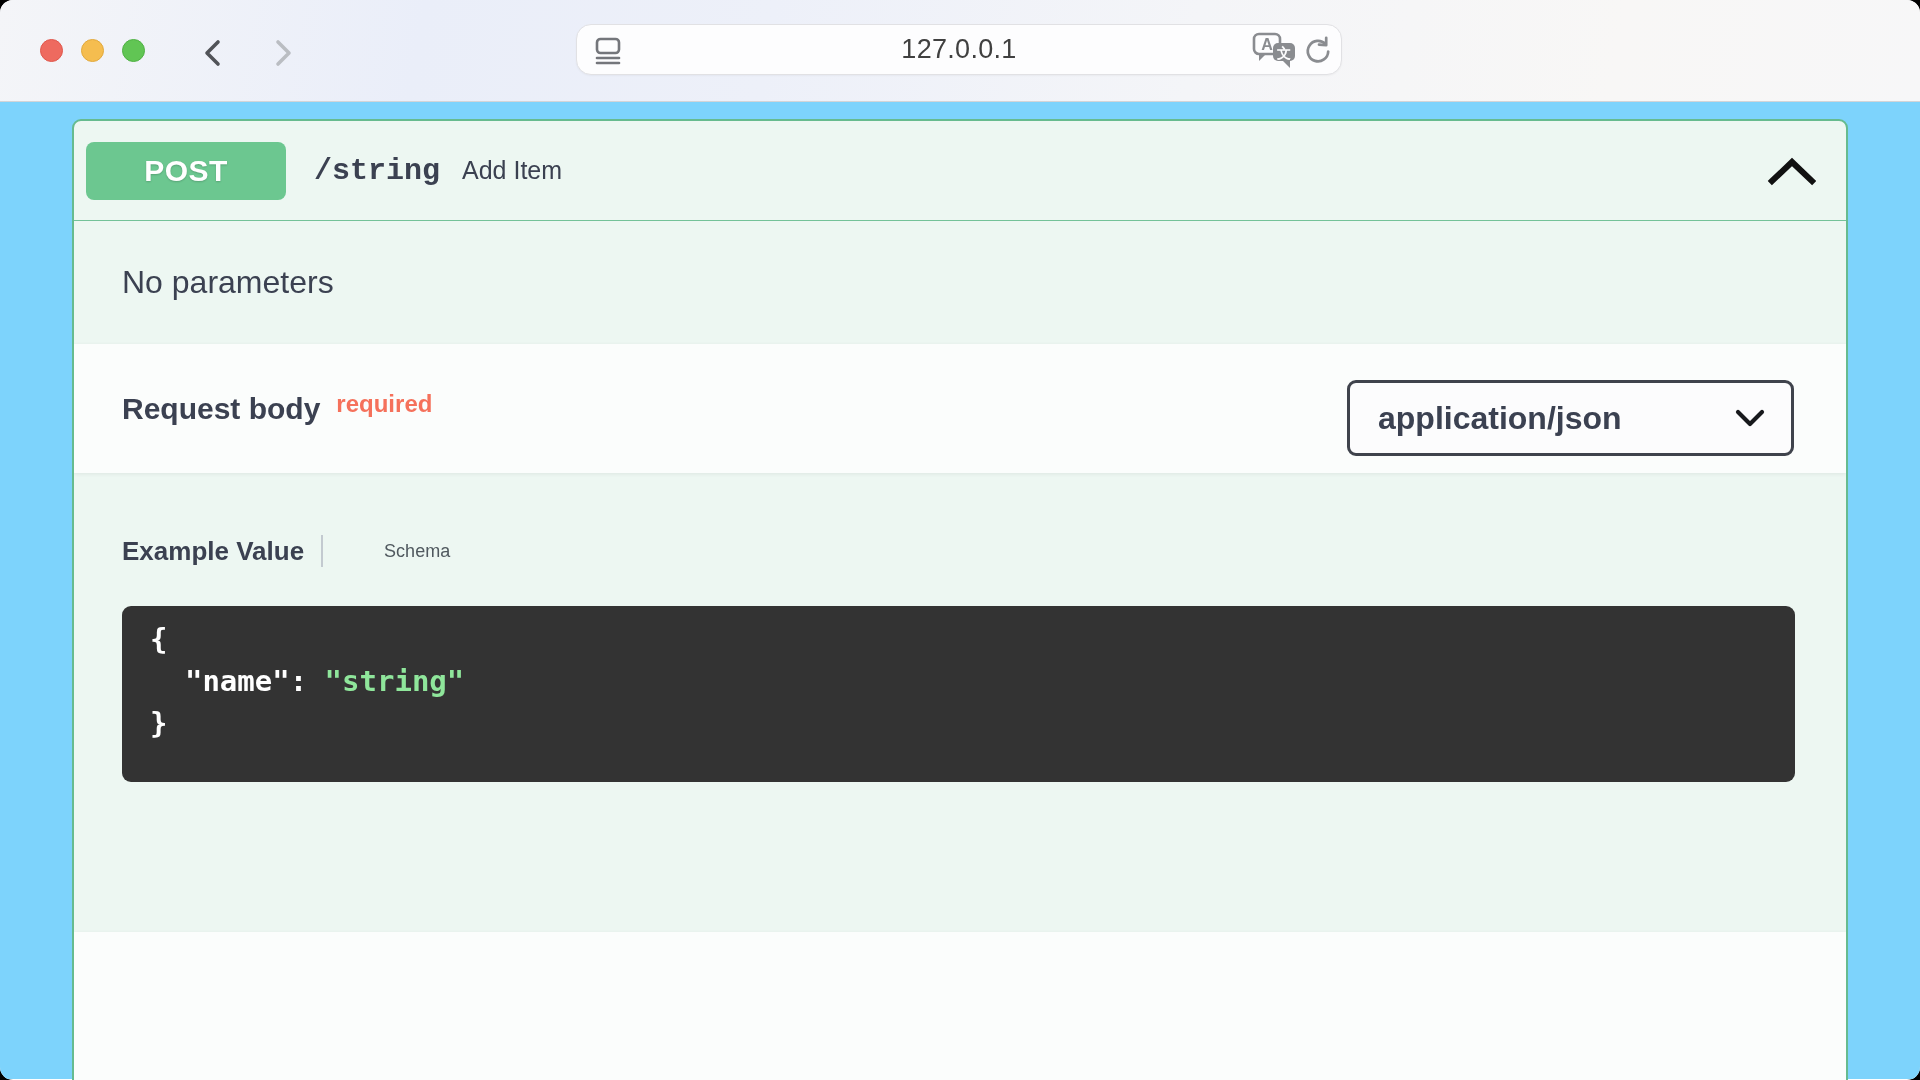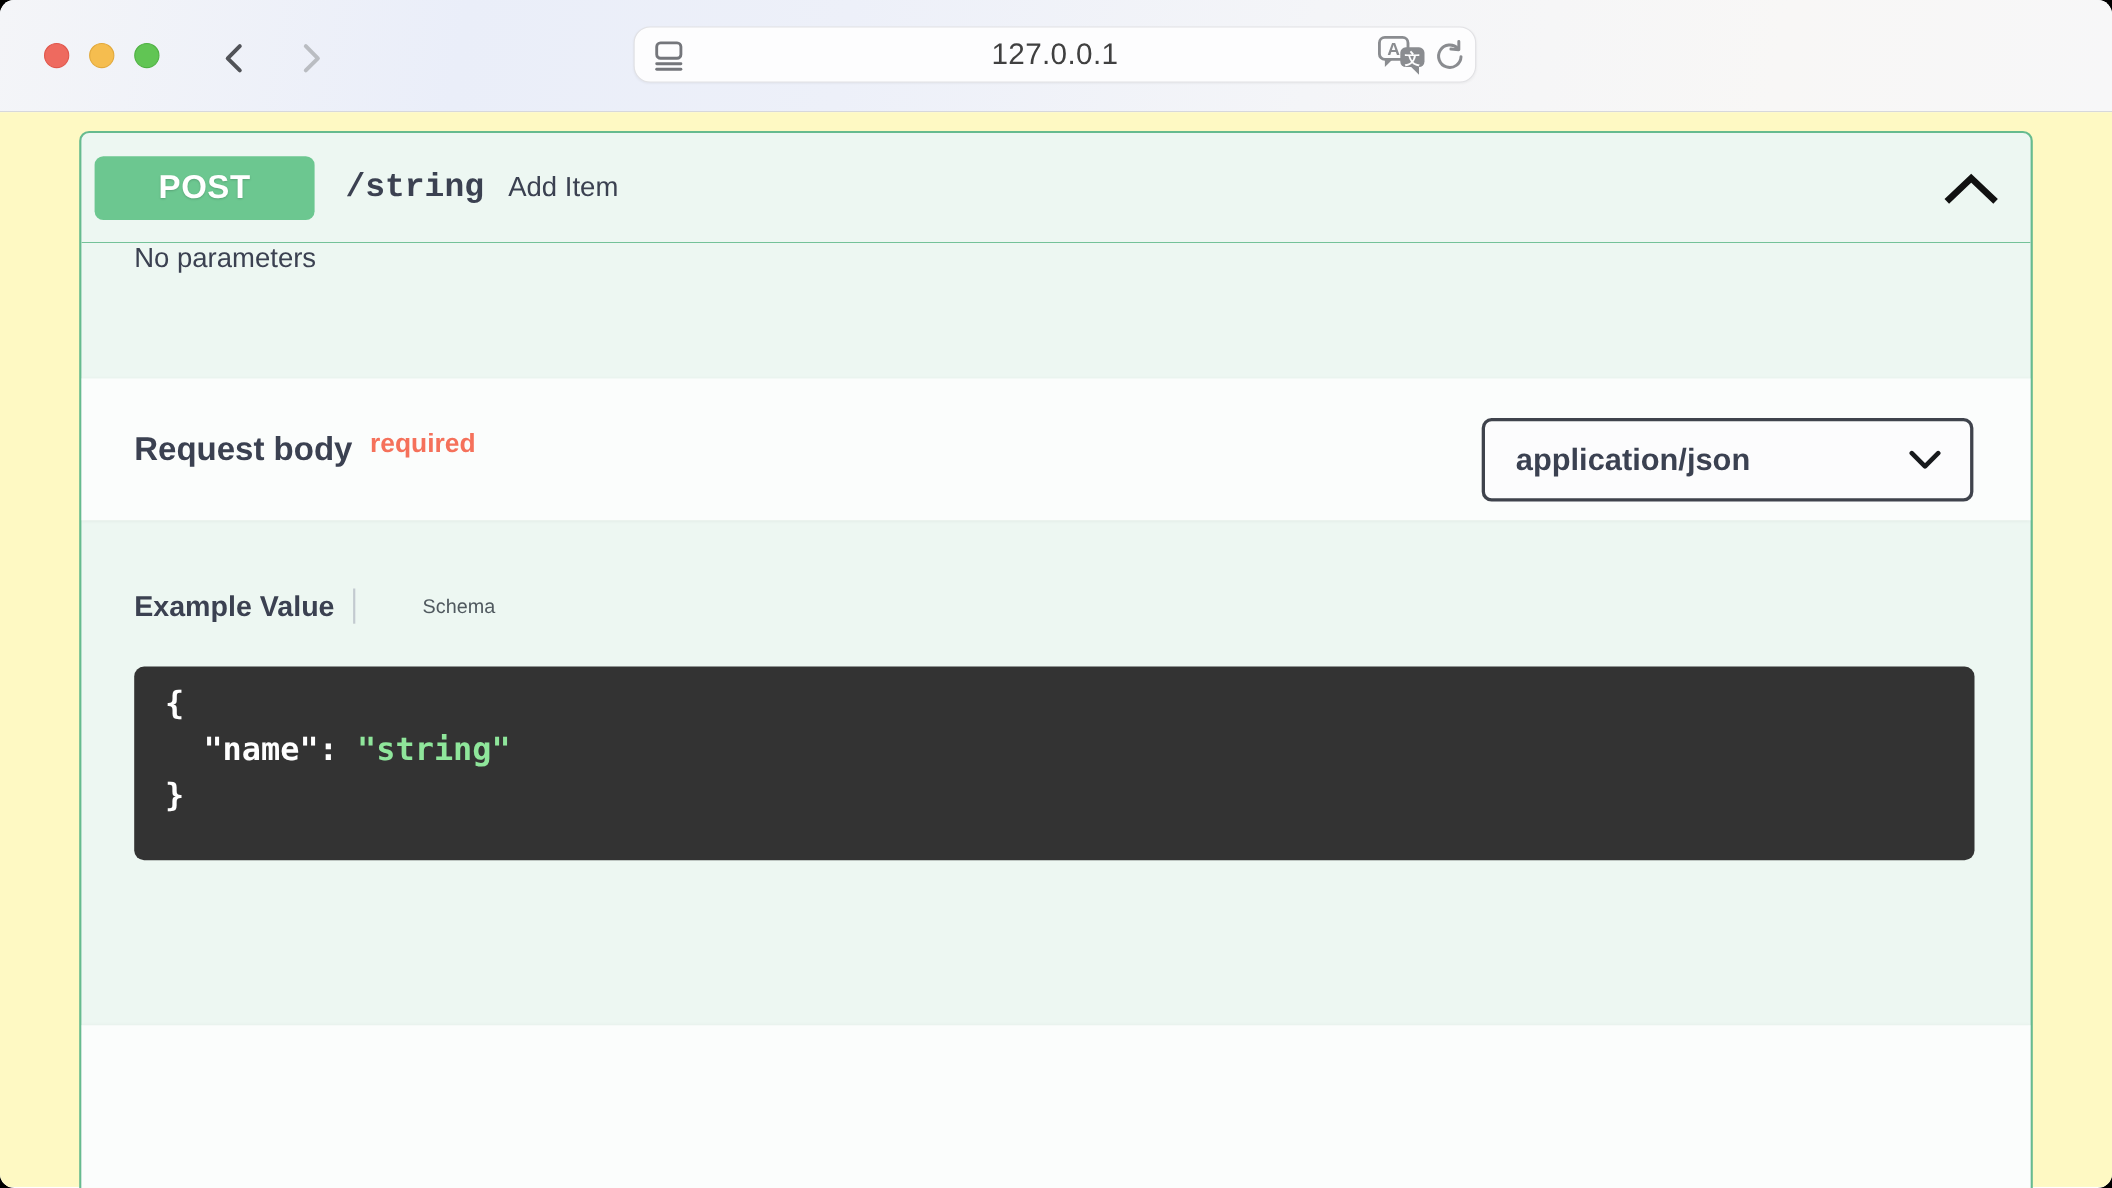--- a/index.html
+++ b/index.html
@@ -32,53 +32,53 @@
 
   .urlbar{position:absolute;left:576px;top:24px;width:766px;height:51px;border-radius:15px;
     background:#fdfdfe;border:1px solid #e1e1e4;box-shadow:0 1px 2px rgba(0,0,0,.04);}
   .url-text{position:absolute;inset:0;display:flex;align-items:center;justify-content:center;
     font-size:27px;color:#404040;letter-spacing:.3px;}
   .reader-btn{position:absolute;left:15px;top:10px;width:32px;height:32px;}
   .translate-btn{position:absolute;right:45px;top:5px;width:44px;height:42px;}
   .reload-btn{position:absolute;right:8px;top:11px;width:30px;height:30px;}
 
   
-  .page{position:relative;height:977px;background:#fef9c3;padding-left:40px;}
+  .page{position:relative;height:977px;background:#7dd3fc;padding-left:40px;}
   .opblock{position:absolute;left:72px;right:72px;top:17px;height:1100px;
     border:2px solid var(--border-green);border-radius:9px;background:var(--tint);overflow:hidden;}
 
   .op-header{height:100px;display:flex;align-items:center;padding:0 28px 0 12px;
     border-bottom:1px solid rgba(102,187,143,.9);}
   .method-badge{width:200px;height:58px;border-radius:8px;background:var(--accent-green);
     display:flex;align-items:center;justify-content:center;color:#fff;font-weight:bold;
     font-size:30px;letter-spacing:.5px;text-shadow:0 1px 2px rgba(0,0,0,.18);}
   .endpoint-path{margin-left:28px;font-family:"Liberation Mono",monospace;font-weight:bold;font-size:30px;}
   .endpoint-summary{margin-left:22px;font-size:25px;}
   .collapse-btn{margin-left:auto;width:52px;height:40px;display:flex;align-items:center;justify-content:center;}
 
   .sec-head{position:relative;height:127px;background:var(--white-band);
     box-shadow:0 1px 4px rgba(0,0,0,.07);}
   .param-title{position:absolute;left:48px;top:38px;font-size:29px;font-weight:bold;}
   .tab-underline{position:absolute;left:30px;bottom:7px;width:228px;height:8px;background:var(--accent-green);}
   .try-btn{position:absolute;right:52px;top:28px;width:268px;height:70px;background:#fff;
     border:2.5px solid #888a8c;border-radius:7px;font-size:28px;font-weight:bold;color:var(--text-slate);
     display:flex;align-items:center;justify-content:center;font-family:"Liberation Sans",sans-serif;}
 
-  .no-params{height:123px;display:flex;align-items:flex-start;padding-left:48px;font-size:25px;}
+  .no-params{height:123px;display:flex;align-items:center;padding-left:48px;font-size:32px;}
 
   .reqbody-head{position:relative;height:129px;background:var(--white-band);
     box-shadow:0 1px 4px rgba(0,0,0,.07);display:flex;align-items:center;
     justify-content:space-between;padding:0 52px 0 48px;}
   .reqbody-left{display:flex;align-items:flex-end;}
   .reqbody-title{font-size:30px;font-weight:bold;}
   .required-badge{margin-left:16px;font-size:24px;font-weight:bold;color:var(--required-red);
     transform:translateY(-8px);}
   .ct-select{width:447px;height:76px;border:3px solid #3f434c;border-radius:9px;background:#fcfcfd;
     display:flex;align-items:center;justify-content:space-between;padding:0 26px 0 28px;
-    font-size:28px;font-weight:bold;color:var(--text-slate);margin-top:19px;}
+    font-size:32px;font-weight:bold;color:var(--text-slate);margin-top:19px;}
 
   .example-sec{position:relative;height:459px;}
   .tabs{position:absolute;left:48px;top:62px;display:flex;align-items:center;}
   .tab-example{font-size:26px;font-weight:bold;color:var(--text-slate);}
   .tab-divider{width:2px;height:32px;background:#c3cad0;margin:0 17px;}
   .tab-schema{font-size:18px;color:#50595f;margin-left:44px;}
   .code-block{position:absolute;left:48px;right:51px;top:133px;height:176px;
     background:var(--code-background);border-radius:9px;padding:12px 20px 0 28px;
     font-family:"DejaVu Sans Mono",monospace;font-size:29px;line-height:42px;
     font-weight:600;color:#fff;white-space:pre;overflow:hidden;}

